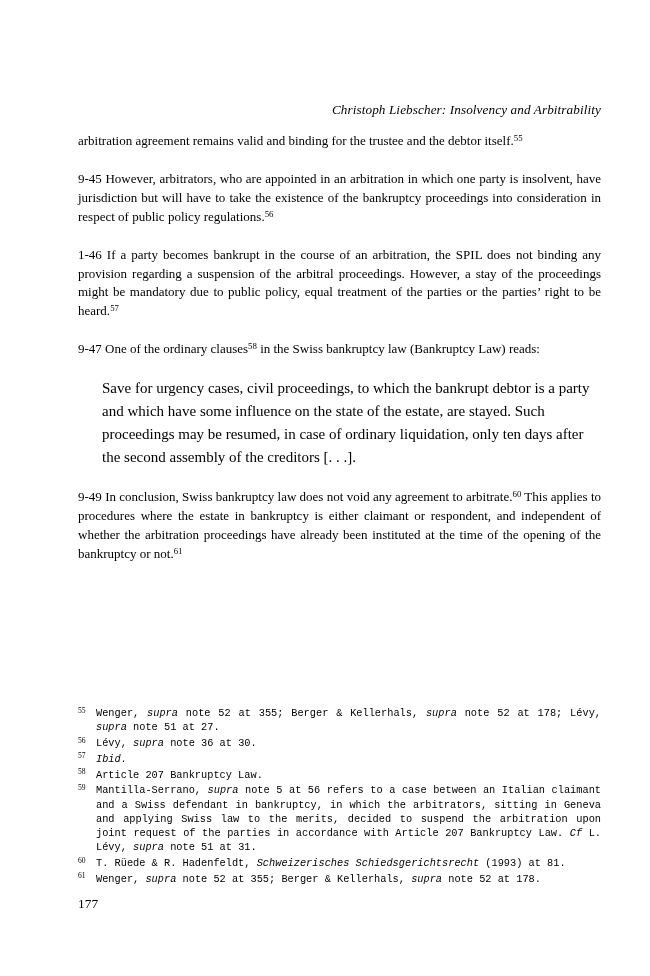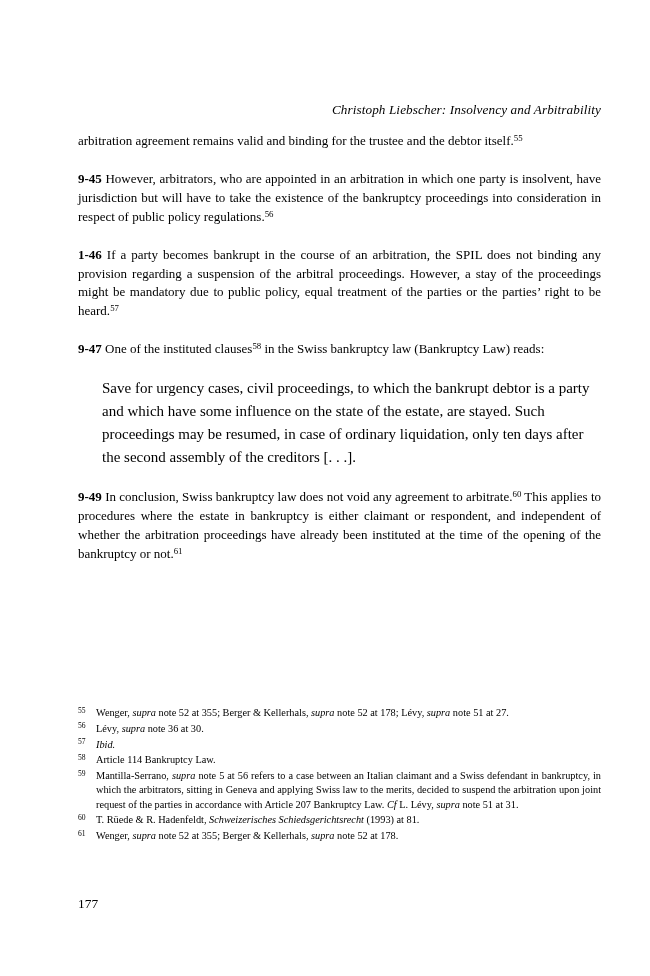--- a/index.html
+++ b/index.html
@@ -51,21 +51,21 @@
     font-size: 13px;
     line-height: 1.455;
     text-align: justify;
     text-justify: inter-word;
     hyphens: none;
   }
   p.para.tight {
     margin-bottom: 18px;
   }
   .pnum {
-    font-weight: bold;
+    font-weight: normal;
   }
   sup.fn {
     font-size: 0.68em;
     vertical-align: 0.45em;
     line-height: 0;
   }
 
   blockquote.quote {
     margin: 0 0 20px 0;
     padding: 0 0 0 24px;
@@ -96,20 +96,21 @@
   .fnote-num {
     position: absolute;
     left: 0;
     top: -0.5px;
     font-size: 7.6px;
     width: 14px;
     text-align: left;
   }
   .fnote-text {
     display: block;
+    font-family: Liberation Mono, monospace;
   }
   .fnote-text i {
     font-style: italic;
   }
 
   
   .folio {
     position: absolute;
     left: 62px;
     top: 880px;
@@ -126,21 +127,21 @@
   <div class="running-head">Christoph Liebscher: Insolvency and Arbitrability</div>
 
   <div class="body-block">
 
     <p class="para"><span>arbitration agreement remains valid and binding for the trustee and the debtor itself.</span><sup class="fn">55</sup></p>
 
     <p class="para"><span class="pnum">9-45</span><span> However, arbitrators, who are appointed in an arbitration in which one party is insolvent, have jurisdiction but will have to take the existence of the bankruptcy proceedings into consideration in respect of public policy regulations.</span><sup class="fn">56</sup></p>
 
     <p class="para"><span class="pnum">1-46</span><span> If a party becomes bankrupt in the course of an arbitration, the SPIL does not binding any provision regarding a suspension of the arbitral proceedings. However, a stay of the proceedings might be mandatory due to public policy, equal treatment of the parties or the parties’ right to be heard.</span><sup class="fn">57</sup></p>
 
-    <p class="para tight"><span class="pnum">9-47</span><span> One of the instituted clauses</span><sup class="fn">58</sup><span> in the Swiss bankruptcy law (Bankruptcy Law) reads:</span></p>
+    <p class="para tight"><span class="pnum">9-47</span><span> One of the ordinary clauses</span><sup class="fn">58</sup><span> in the Swiss bankruptcy law (Bankruptcy Law) reads:</span></p>
 
     <blockquote class="quote">
       <p>Save for urgency cases, civil proceedings, to which the bankrupt debtor is a party and which have some influence on the state of the estate, are stayed. Such proceedings may be resumed, in case of ordinary liquidation, only ten days after the second assembly of the creditors [. . .].</p>
     </blockquote>
 
 
     <p class="para"><span class="pnum">9-49</span><span> In conclusion, Swiss bankruptcy law does not void any agreement to arbitrate.</span><sup class="fn">60</sup><span> This applies to procedures where the estate in bankruptcy is either claimant or respondent, and independent of whether the arbitration proceedings have already been instituted at the time of the opening of the bankruptcy or not.</span><sup class="fn">61</sup></p>
 
   </div>
 
@@ -152,21 +153,21 @@
     <div class="fnote">
       <span class="fnote-num">56</span>
       <span class="fnote-text"><span>Lévy, </span><i>supra</i><span> note 36 at 30.</span></span>
     </div>
     <div class="fnote">
       <span class="fnote-num">57</span>
       <span class="fnote-text"><i>Ibid.</i></span>
     </div>
     <div class="fnote">
       <span class="fnote-num">58</span>
-      <span class="fnote-text"><span>Article 114 Bankruptcy Law.</span></span>
+      <span class="fnote-text"><span>Article 207 Bankruptcy Law.</span></span>
     </div>
     <div class="fnote">
       <span class="fnote-num">59</span>
       <span class="fnote-text"><span>Mantilla-Serrano, </span><i>supra</i><span> note 5 at 56 refers to a case between an Italian claimant and a Swiss defendant in bankruptcy, in which the arbitrators, sitting in Geneva and applying Swiss law to the merits, decided to suspend the arbitration upon joint request of the parties in accordance with Article 207 Bankruptcy Law. </span><i>Cf</i><span> L. Lévy, </span><i>supra</i><span> note 51 at 31.</span></span>
     </div>
     <div class="fnote">
       <span class="fnote-num">60</span>
       <span class="fnote-text"><span>T. Rüede &amp; R. Hadenfeldt, </span><i>Schweizerisches Schiedsgerichtsrecht</i><span> (1993) at 81.</span></span>
     </div>
     <div class="fnote">

